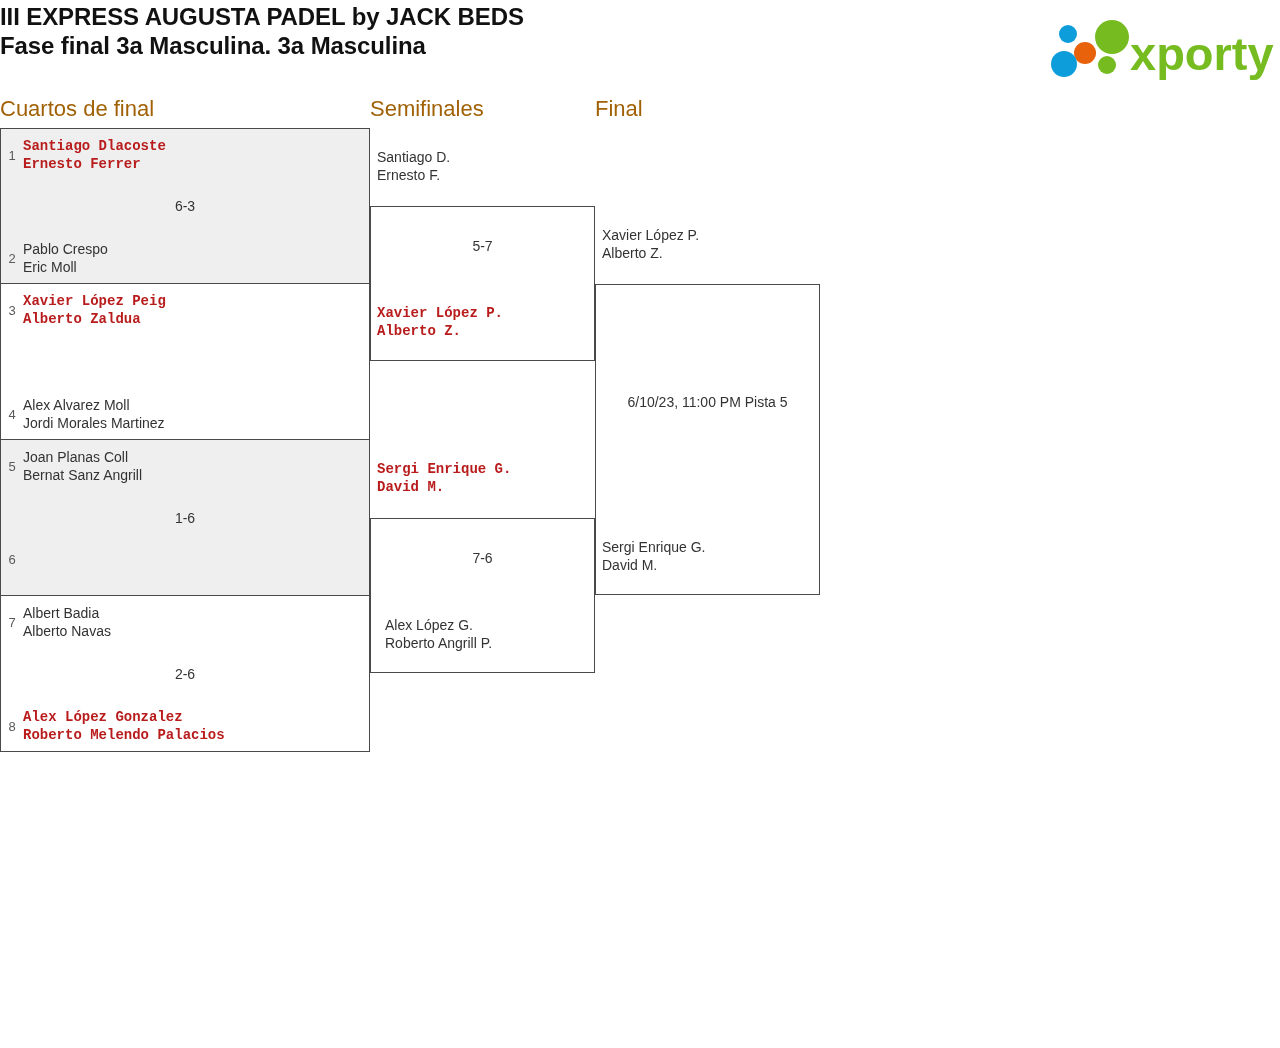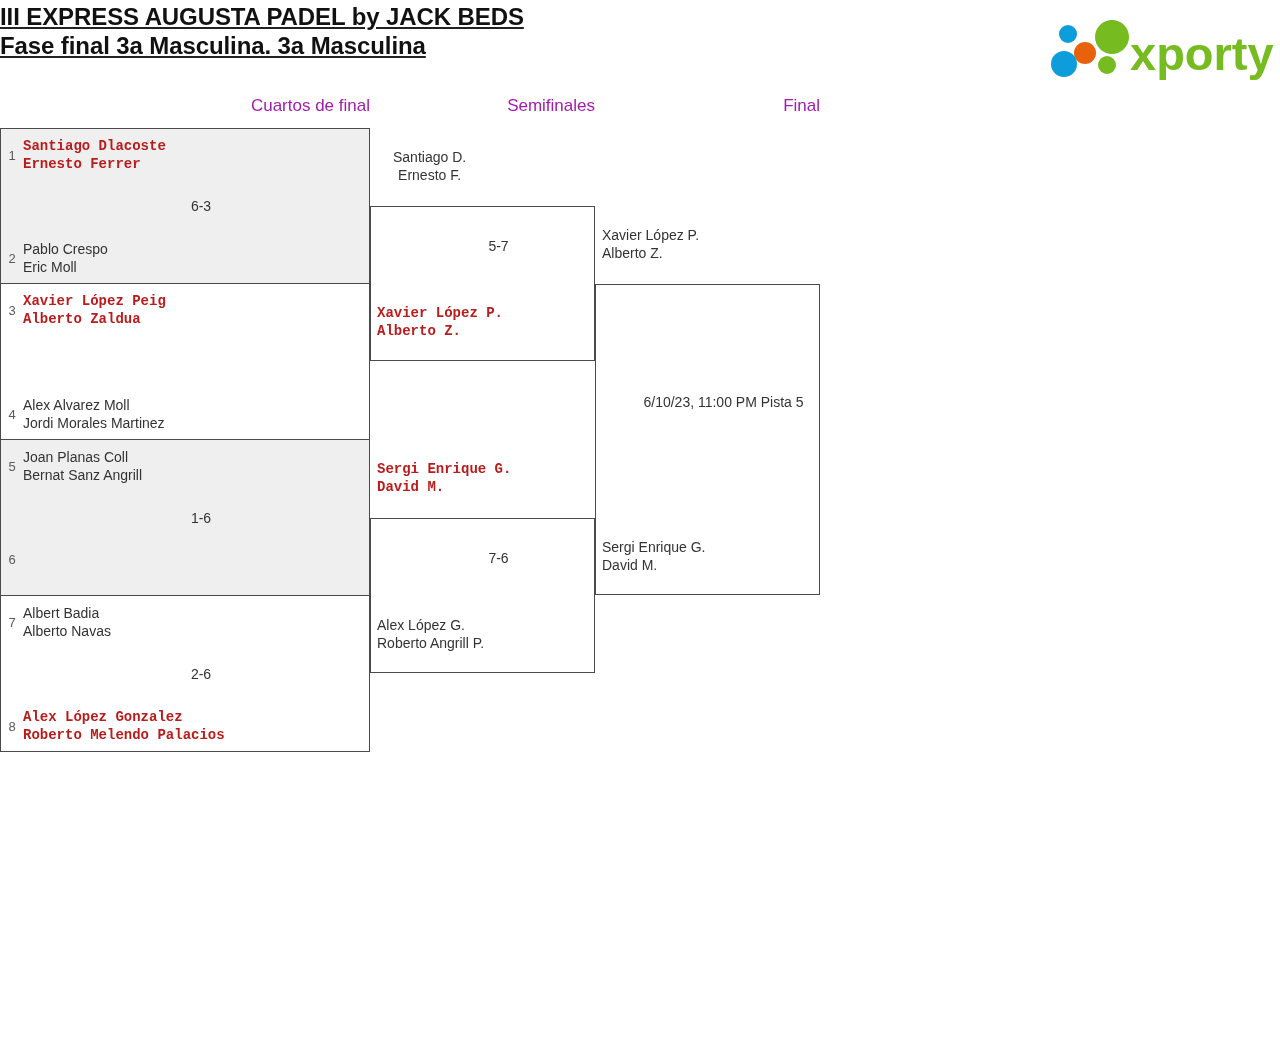--- a/index.html
+++ b/index.html
@@ -19,21 +19,20 @@
   
   #header {
     position: absolute;
     left: 0; top: 0;
     width: 1280px; height: 86px;
   }
   #title-block {
     position: absolute;
     left: 0; top: 2px;
     width: 900px;
-    text-decoration: underline;
   }
   .title-line {
     font-size: 24px;
     font-weight: bold;
     line-height: 29px;
     color: #111111;
     letter-spacing: -0.1px;
     white-space: nowrap;
   }
 
@@ -41,24 +40,24 @@
   #logo {
     position: absolute;
     left: 1046px; top: 20px;
     width: 228px; height: 64px;
   }
   #logo svg { display: block; }
 
   
   .round-header {
     position: absolute;
-    font-size: 17px;
+    font-size: 22px;
     font-weight: normal;
-    color: #a21caf;
-    text-align: right;
+    color: #a16207;
+    text-align: left;
     white-space: nowrap;
   }
   #round-header-0 { left: 0px;   top: 96px; width: 370px; }
   #round-header-1 { left: 370px; top: 96px; width: 225px; }
   #round-header-2 { left: 595px; top: 96px; width: 225px; }
 
   
   #bracket {
     position: absolute;
     left: 0; top: 0;
@@ -99,21 +98,20 @@
   }
   .winner .player { font-weight: bold; color: #b91c1c; font-family: Liberation Mono, monospace; }
 
   
   .score {
     position: absolute;
     font-size: 14px;
     color: #333333;
     text-align: center;
     white-space: nowrap;
-    padding-left: 16px;
   }
 
   
   #qf-0 { left: 0px; top: 128px; width: 370px; height: 156px; }
   #qf-1 { left: 0px; top: 283px; width: 370px; height: 157px; }
   #qf-2 { left: 0px; top: 439px; width: 370px; height: 157px; }
   #qf-3 { left: 0px; top: 595px; width: 370px; height: 157px; }
 
   
   #sf-0 { left: 370px; top: 206px; width: 225px; height: 155px; }
@@ -214,21 +212,21 @@
     <div class="team winner" style="top:112px;">
       <span class="seed">8</span>
       <span class="players">
         <span class="player">Alex López Gonzalez</span>
         <span class="player">Roberto Melendo Palacios</span>
       </span>
     </div>
   </div>
 
   <div class="match-box plain" id="sf-0">
-    <div class="team" style="top:-59px; left:22px;text-align:center;">
+    <div class="team" style="top:-59px; left:6px;">
       <span class="players">
         <span class="player">Santiago D.</span>
         <span class="player">Ernesto F.</span>
       </span>
     </div>
     <div class="score" style="top:31px; left:0; width:223px;">5-7</div>
     <div class="team winner" style="top:97px; left:6px;">
       <span class="players">
         <span class="player">Xavier López P.</span>
         <span class="player">Alberto Z.</span>
@@ -237,21 +235,21 @@
   </div>
 
   <div class="match-box plain" id="sf-1">
     <div class="team winner" style="top:-59px; left:6px;">
       <span class="players">
         <span class="player">Sergi Enrique G.</span>
         <span class="player">David M.</span>
       </span>
     </div>
     <div class="score" style="top:31px; left:0; width:223px;">7-6</div>
-    <div class="team" style="top:97px; left:6px;">
+    <div class="team" style="top:97px; left:14px;">
       <span class="players">
         <span class="player">Alex López G.</span>
         <span class="player">Roberto Angrill P.</span>
       </span>
     </div>
   </div>
 
   <div class="match-box plain" id="f-0">
     <div class="team" style="top:-59px; left:6px;">
       <span class="players">

